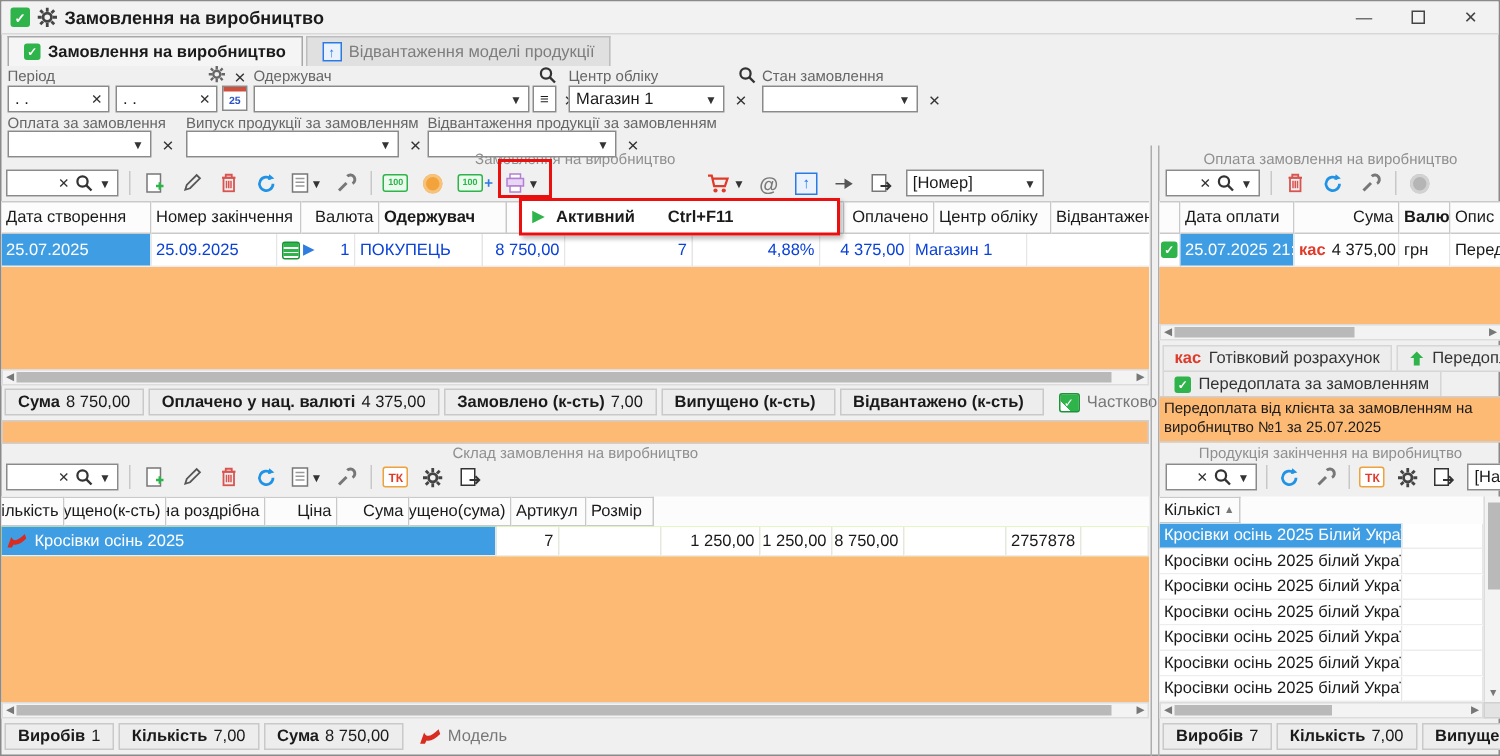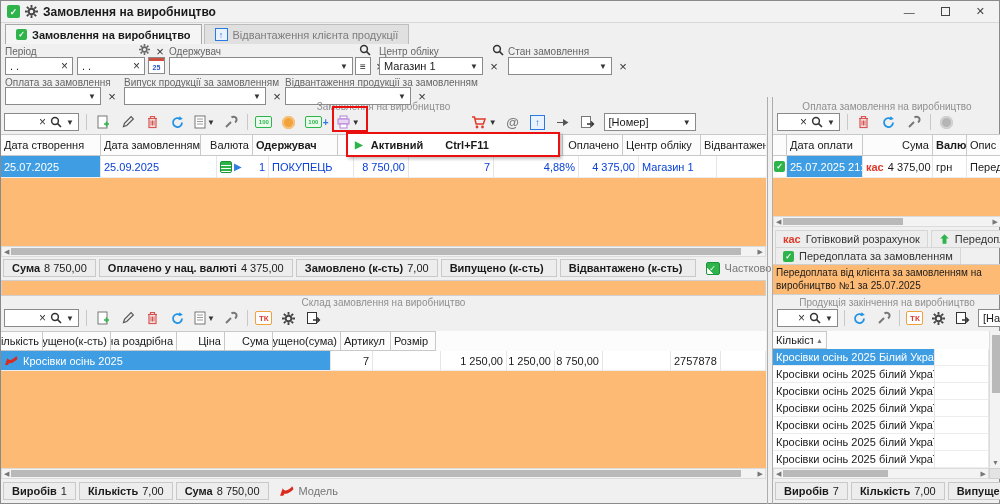--- a/index.html
+++ b/index.html
@@ -97,21 +97,21 @@
     </span>
   </div>
 
   <div class="tabstrip">
     <div class="tab active">
       <span class="gc sm">✓</span>
       <span>Замовлення на виробництво</span>
     </div>
     <div class="tab inactive">
       <span class="upbox">↑</span>
-      <span>Відвантаження клієнта продукції</span>
+      <span>Відвантаження моделі продукції</span>
     </div>
   </div>
 
   <span class="flabel" style="left:4px;top:45px">Період</span>
   <span class="abs" style="left:138px;top:43px">
     <svg width="11" height="11" viewBox="0 0 14 14">
         <g stroke="#666" stroke-width="2">
           <circle cx="7" cy="7" r="3" fill="none"></circle>
           <path d="M7 0v3M7 11v3M0 7h3M11 7h3M2 2l2 2M10 10l2 2M12 2l-2 2M4 10l-2 2"></path>
         </g>
@@ -277,34 +277,34 @@
         </svg>
       </span>
     <div class="field" style="position:static;width:92px">
       <span>[Номер]</span>
       <span class="chev">▼</span>
     </div>
   </div>
 
   <div class="trow" style="left:0;top:133px;width:765px;height:22px">
     <span class="hcell" style="width:100px">Дата створення</span>
-    <span class="hcell" style="width:100px">Дата замовленням</span>
+    <span class="hcell" style="width:100px">Номер закінчення</span>
     <span class="hcell num" style="width:52px">Валюта</span>
     <span class="hcell bold" style="width:85px">Одержувач</span>
     <span class="hcell num" style="width:55px">Сума</span>
     <span class="hcell num" style="width:85px">Замовлено (кількість)</span>
     <span class="hcell num" style="width:85px">Відсоток знижки</span>
     <span class="hcell num" style="width:60px">Оплачено</span>
     <span class="hcell" style="width:78px">Центр обліку</span>
     <span class="hcell" style="width:90px">Відвантажено (кількість)</span>
   </div>
 
   <div class="trow bluetext" style="left:0;top:155px;width:765px;height:22px;background:#fff">
     <span class="dcell sel" style="width:100px">25.07.2025</span>
-    <span class="dcell" style="width:116px">25.09.2025</span>
+    <span class="dcell" style="width:84px">25.09.2025</span>
     <span class="dcell" style="width:52px;gap:2px">
       <span class="greendoc"></span>
       <span class="play blue">▶</span>
       <span style="margin-left:auto">1</span>
     </span>
     <span class="dcell" style="width:85px">ПОКУПЕЦЬ</span>
     <span class="dcell num" style="width:55px">8 750,00</span>
     <span class="dcell num" style="width:85px">7</span>
     <span class="dcell num" style="width:85px">4,88%</span>
     <span class="dcell num" style="width:60px">4 375,00</span>

